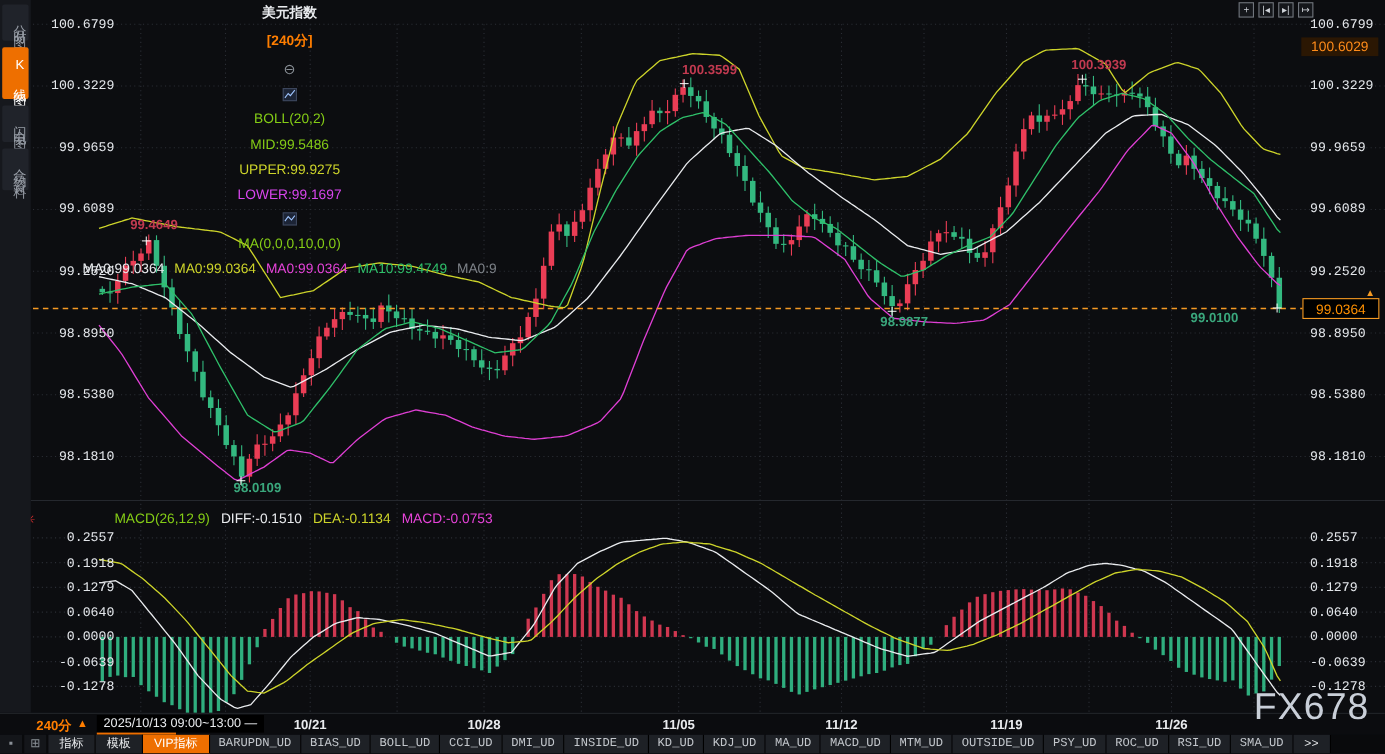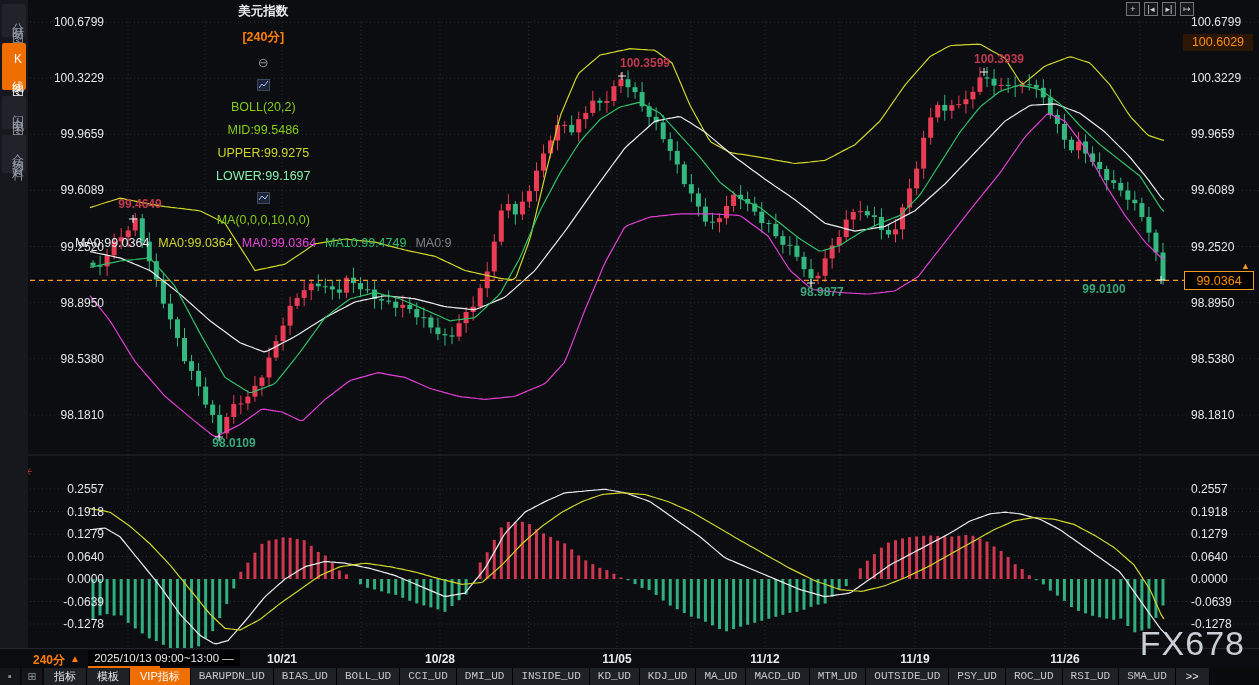--- a/index.html
+++ b/index.html
@@ -8,32 +8,32 @@
   #plot{position:absolute;left:0;top:0;z-index:0;}
   
   #sidebar{position:absolute;left:0;top:0;bottom:37px;width:28px;background:#16181d;z-index:4;
     display:flex;flex-direction:column;align-items:center;padding-top:4px;box-sizing:border-box;gap:6px;}
   .side-tab{writing-mode:vertical-rl;text-orientation:upright;letter-spacing:5px;font-size:12px;
     color:#979da6;background:#20232a;width:24px;padding:9px 0;text-align:center;border-radius:2px;cursor:pointer;}
   .side-tab.active{background:#ee6f00;color:#fff;}
   
   #header{position:absolute;left:75px;top:3px;height:16px;z-index:3;display:flex;align-items:center;gap:9px;
     font-size:12.5px;white-space:nowrap;flex-direction:column;}
-  .hw{color:#84cc16}.hy{color:#cdd42a}.hm{color:#86efac}
+  .hw{color:#84cc16}.hy{color:#cdd42a}.hm{color:#d946ef}
   .title{color:#e9ebee;font-weight:700;}
   .period{color:#ff7e00;font-weight:700;}
   .hicon{color:#8a9097;font-size:13px;}
   .mini-chart{display:inline-block;width:13px;height:12px;background:#1c2436;border:1px solid #3c465c;
     box-sizing:border-box;position:relative;top:0px;}
   .mini-chart svg{display:block;}
   #htools{position:absolute;right:65px;top:2px;z-index:5;display:flex;gap:4px;}
   .tool-btn{width:14px;height:14px;border:1px solid #70757c;color:#cfd3d8;font-size:9px;line-height:13px;
     text-align:center;box-sizing:border-box;background:#15171b;cursor:pointer;overflow:hidden;}
   
-  .ax-label{position:absolute;font-size:12px;color:#e3e6ea;z-index:2;white-space:nowrap;}
+  .ax-label{position:absolute;font-size:12px;color:#e3e6ea;z-index:2;white-space:nowrap;font-family:Liberation Mono, monospace;}
   .ax-left{width:70px;text-align:right;}
   .badge-top{position:absolute;right:6px;width:70px;top:34px;height:17px;background:#2b1703;color:#ff8c1a;
     font-size:12.5px;text-align:center;line-height:17px;z-index:3;}
   .price-box{position:absolute;right:5px;width:70px;top:271px;height:19px;background:#000;border:1px solid #f59a23;
     color:#ff9000;font-size:12.5px;text-align:center;line-height:18px;z-index:3;box-sizing:border-box;}
   .price-arrow{position:absolute;right:9px;top:261px;color:#f59a23;font-size:9px;z-index:3;}
   
   .ann{position:absolute;transform:translate(-50%,-50%);font-size:12px;font-weight:700;z-index:2;white-space:nowrap;}
   
   #macd-header{position:absolute;left:104px;top:464px;z-index:2;font-size:12.5px;display:flex;gap:10px;white-space:nowrap;}
@@ -659,20 +659,26 @@
   <div id="annotations">
       <span class="ann" style="left: 140px; top: 204px; color: rgb(194, 58, 80);">99.4649</span>
       <span class="ann" style="left: 645px; top: 63px; color: rgb(194, 58, 80);">100.3599</span>
       <span class="ann" style="left: 999px; top: 59px; color: rgb(194, 58, 80);">100.3939</span>
       <span class="ann" style="left: 822px; top: 292px; color: rgb(58, 167, 124);">98.9877</span>
       <span class="ann" style="left: 234px; top: 443px; color: rgb(58, 167, 124);">98.0109</span>
       <span class="ann" style="left: 1104px; top: 289px; color: rgb(58, 167, 124);">99.0100</span>
     </div>
 
   <span class="starburst">✳</span>
+  <div id="macd-header">
+    <span class="hw">MACD(26,12,9)</span>
+    <span class="hw" style="color: rgb(233, 235, 238);">DIFF:-0.1510</span>
+    <span class="hy" style="color: rgb(205, 212, 42);">DEA:-0.1134</span>
+    <span class="hm" style="color: rgb(230, 67, 217);">MACD:-0.0753</span>
+  </div>
 
   <div id="xaxis-row">
     <span class="xperiod">240分</span>
     <span class="xarrow">▲</span>
     <span class="range-box">2025/10/13 09:00~13:00 —</span>
     <span class="range-underline"></span>
     <span id="dates"><span class="date-label" style="left: 282px; text-align: right;">10/21</span><span class="date-label" style="left: 440px;">10/28</span><span class="date-label" style="left: 617px;">11/05</span><span class="date-label" style="left: 765px;">11/12</span><span class="date-label" style="left: 915px;">11/19</span><span class="date-label" style="left: 1065px;">11/26</span></span>
   </div>
 
   <div id="watermark">FX678</div>

